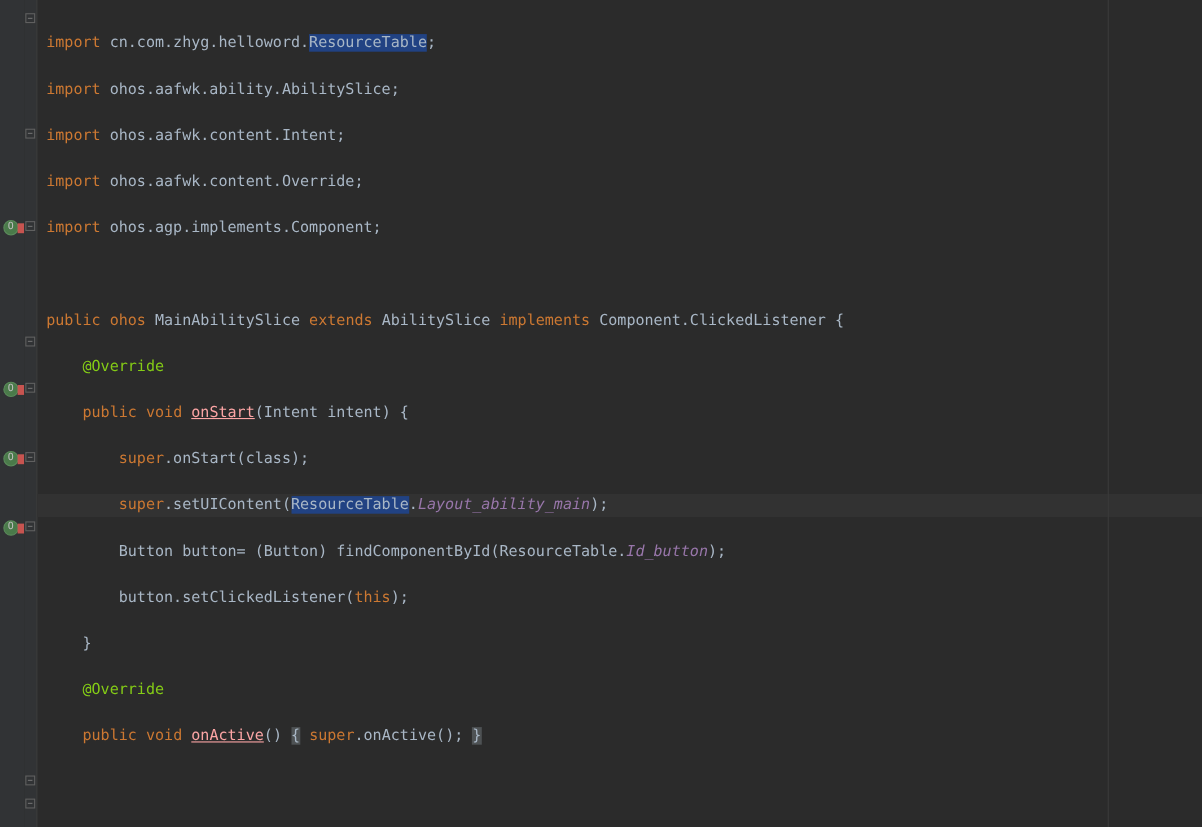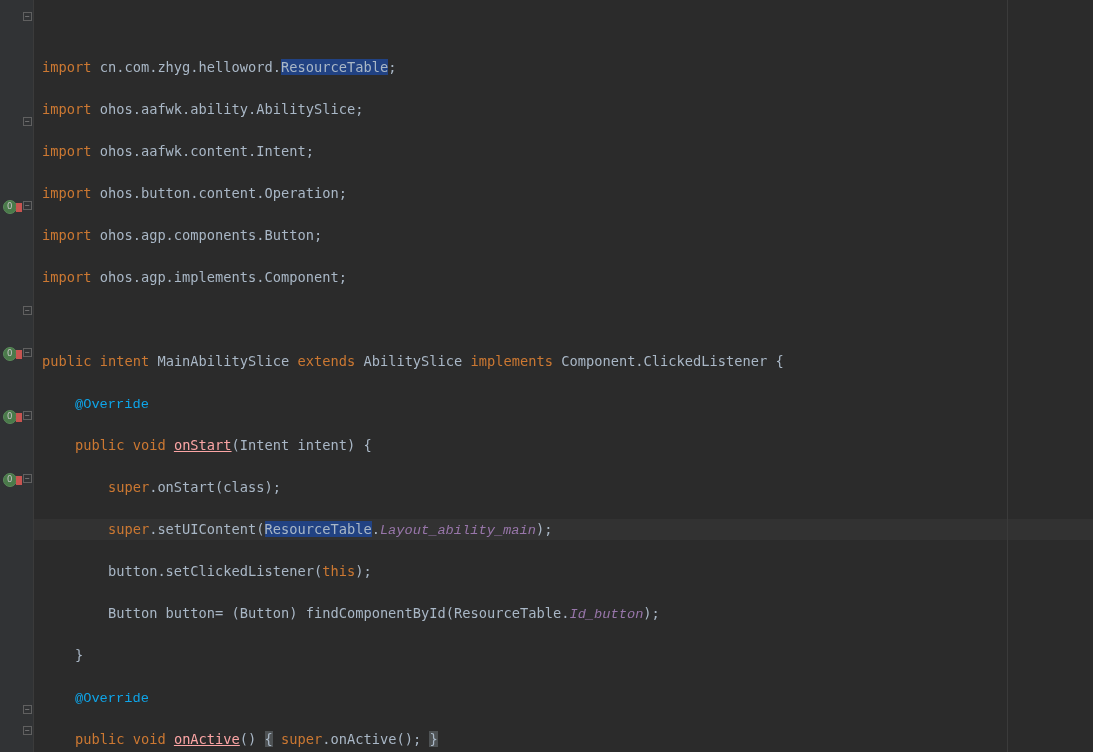--- a/index.html
+++ b/index.html
@@ -30,36 +30,35 @@
   position: relative;
   border-right: 1px solid #3b3b3b;
 }
 .code-area {
   flex: 1;
   padding-left: 8px;
   position: relative;
   white-space: pre;
   line-height: 21px;
   padding-top: 8px;
-  margin-top: 28px;
 }
 .line {
   height: 21px;
   position: relative;
 }
 .line.hl {
   background: #323232;
   margin-left: -8px;
   padding-left: 8px;
   margin-right: -200px;
 }
 .kw { color: #cc7832; }
 .fn { color: #fca5a5; text-decoration: underline; }
-.ann { color: #0ea5e9; font-family: Liberation Mono, monospace; }
-.field { color: #9876aa; font-style: italic; font-family: Liberation Mono, monospace; }
+.ann { color: #84cc16; }
+.field { color: #9876aa; font-style: italic; }
 .sel { background: #214283; color: #a9b7c6; }
 .brace-hl { background: #4e5254; }
 .icon-o {
   position: absolute;
   left: 3px;
   width: 14px;
   height: 14px;
   border-radius: 50%;
   background: #4a7a4a;
   border: 1px solid #5a8a5a;
@@ -122,31 +121,30 @@
     <div class="fold-mark" style="top:348px">−</div>
     <div class="fold-mark" style="top:411px">−</div>
     <div class="fold-mark" style="top:474px">−</div>
     <div class="fold-mark" style="top:705px">−</div>
     <div class="fold-mark" style="top:726px">−</div>
   </div>
   <div class="code-area">
 <div class="line"><span class="kw">import</span><span> cn.com.zhyg.helloword.</span><span class="sel">ResourceTable</span><span>;</span></div>
 <div class="line"><span class="kw">import</span><span> ohos.aafwk.ability.AbilitySlice;</span></div>
 <div class="line"><span class="kw">import</span><span> ohos.aafwk.content.Intent;</span></div>
-<div class="line"><span class="kw">import</span><span> ohos.button.content.Operation;</span></div>
-<div class="line"><span class="kw">import</span><span> ohos.agp.components.Button;</span></div>
+<div class="line"><span class="kw">import</span><span> ohos.aafwk.content.Override;</span></div>
 <div class="line"><span class="kw">import</span><span> ohos.agp.implements.Component;</span></div>
 <div class="line"></div>
-<div class="line"><span class="kw">public</span> <span class="kw">intent</span><span> MainAbilitySlice </span><span class="kw">extends</span><span> AbilitySlice </span><span class="kw">implements</span><span> Component.ClickedListener {</span></div>
+<div class="line"><span class="kw">public</span> <span class="kw">ohos</span><span> MainAbilitySlice </span><span class="kw">extends</span><span> AbilitySlice </span><span class="kw">implements</span><span> Component.ClickedListener {</span></div>
 <div class="line">    <span class="ann">@Override</span></div>
 <div class="line">    <span class="kw">public</span> <span class="kw">void</span> <span class="fn">onStart</span><span>(Intent intent) {</span></div>
 <div class="line">        <span class="kw">super</span><span>.onStart(class);</span></div>
 <div class="line hl">        <span class="kw">super</span><span>.setUIContent(</span><span class="sel">ResourceTable</span><span>.</span><span class="field">Layout_ability_main</span><span>);</span></div>
+<div class="line">        <span>Button button= (Button) findComponentById(ResourceTable.</span><span class="field">Id_button</span><span>);</span></div>
 <div class="line">        <span>button.setClickedListener(</span><span class="kw">this</span><span>);</span></div>
-<div class="line">        <span>Button button= (Button) findComponentById(ResourceTable.</span><span class="field">Id_button</span><span>);</span></div>
 <div class="line">    <span>}</span></div>
 <div class="line">    <span class="ann">@Override</span></div>
 <div class="line">    <span class="kw">public</span> <span class="kw">void</span> <span class="fn">onActive</span><span>() </span><span class="brace-hl">{</span><span class="kw"> super</span><span>.onActive(); </span><span class="brace-hl">}</span></div>
 <div class="line"></div>
 
 
 
 
 
 

